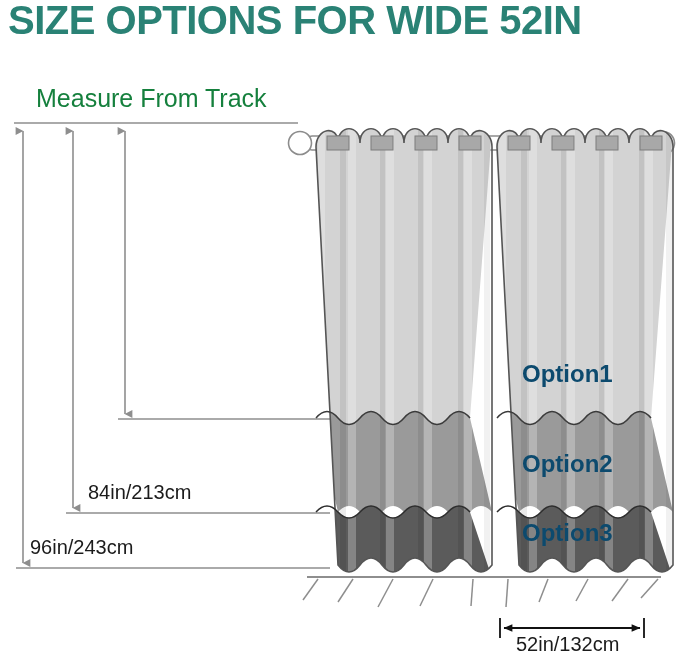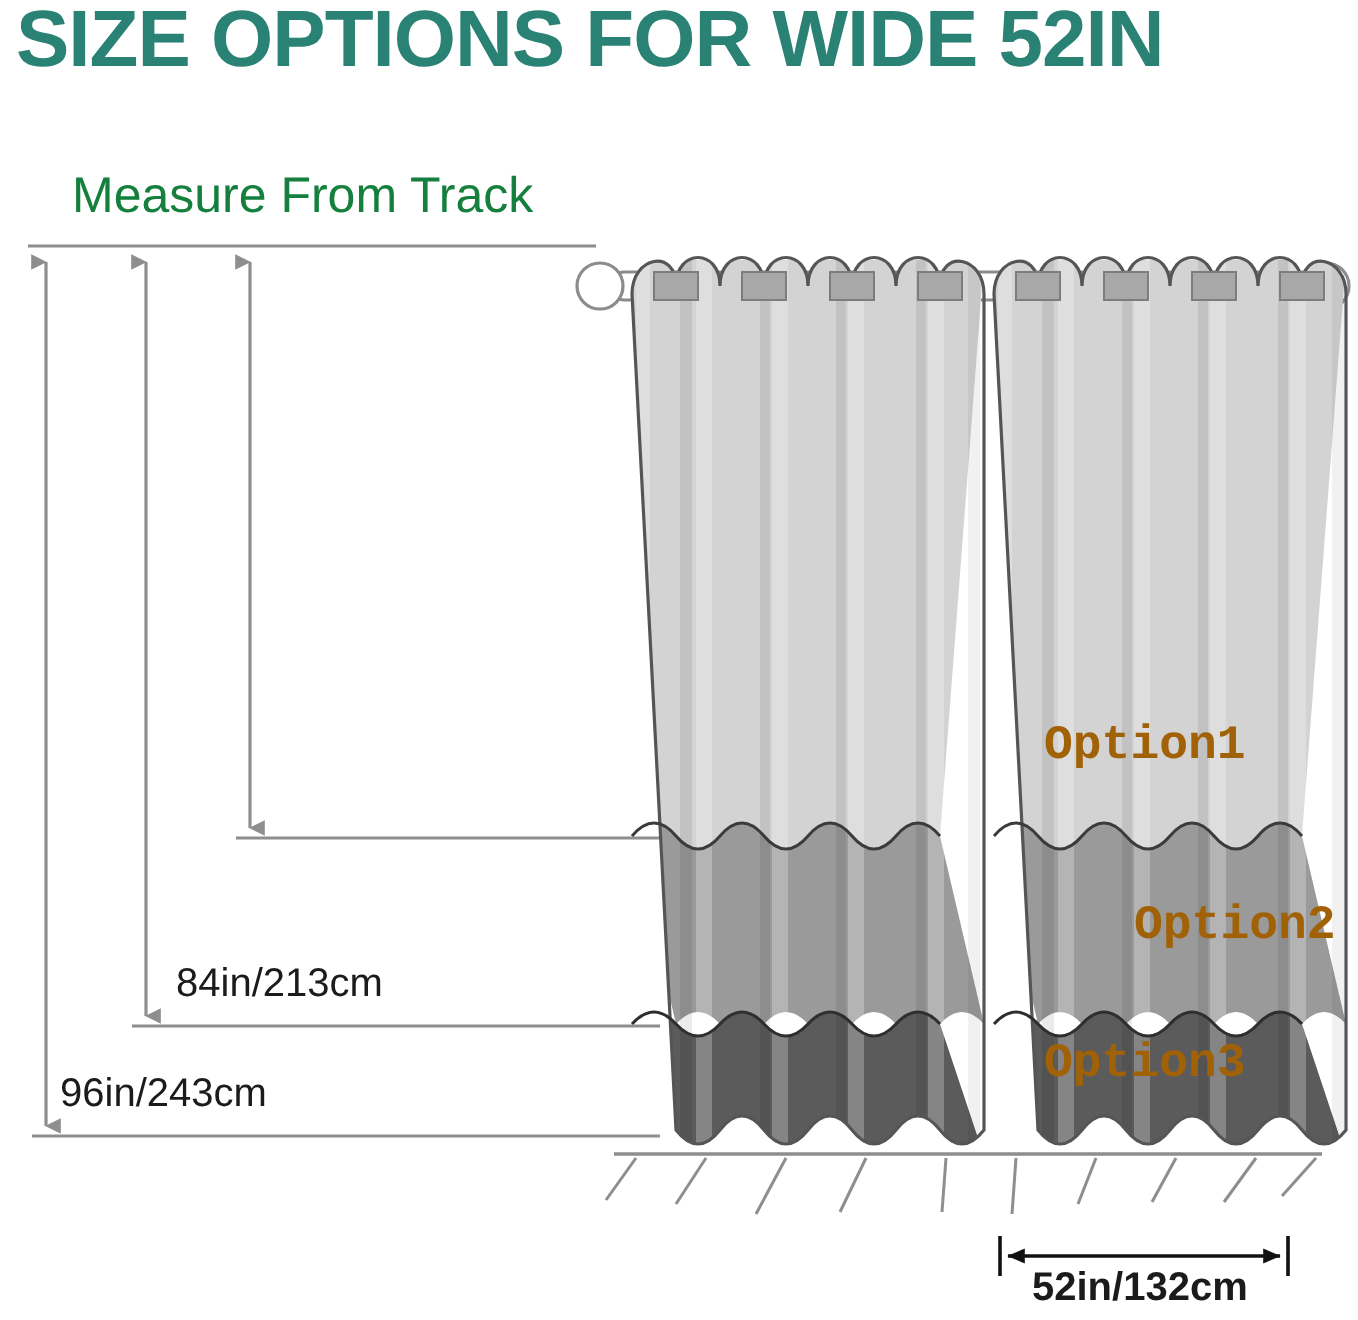--- a/index.html
+++ b/index.html
@@ -3,22 +3,22 @@
 <meta charset="utf-8">
 <style>
   html,body{margin:0;padding:0;background:#ffffff;}
   body{width:679px;height:660px;overflow:hidden;font-family:"Liberation Sans",sans-serif;}
   #stage{position:relative;width:679px;height:468px;background:#fff;border-radius:18px;}
   svg#scene{position:absolute;inset:0;display:block;}
   .ttl{position:absolute;left:8px;top:-2px;font-family:"Liberation Sans",sans-serif;
        font-weight:700;font-size:40px;letter-spacing:-0.5px;color:#2a8275;white-space:nowrap;}
   .mft{position:absolute;left:36px;top:84px;font-size:25px;color:#15803d;white-space:nowrap;}
   .dimtxt{position:absolute;font-size:20px;color:#1b1b1b;white-space:nowrap;}
-  .optlbl{position:absolute;font-size:24px;font-weight:700;color:#a16207;white-space:nowrap;
-          letter-spacing:0px;font-family:Liberation Mono, monospace;}
+  .optlbl{position:absolute;font-size:24px;font-weight:700;color:#0c4a6e;white-space:nowrap;
+          letter-spacing:0px;}
   .widthtxt{position:absolute;font-size:20px;color:#1b1b1b;white-space:nowrap;}
 </style>
 </head>
 <body>
 
 <div id="stage">
 
   <div class="ttl">SIZE OPTIONS FOR WIDE 52IN</div>
   <div class="mft">Measure From Track</div>
 
@@ -231,18 +231,18 @@
       <line x1="500" y1="618" x2="500" y2="638" stroke="#111111" stroke-width="1.8"></line>
       <line x1="644" y1="618" x2="644" y2="638" stroke="#111111" stroke-width="1.8"></line>
       <line x1="504" y1="628" x2="640" y2="628" stroke="#111111" stroke-width="1.8" marker-start="url(#arrowHeadL)" marker-end="url(#arrowHeadR)"></line>
     </g>
   </svg>
 
   <div class="dimtxt" style="left:88px; top:481px;">84in/213cm</div>
   <div class="dimtxt" style="left:30px; top:536px;">96in/243cm</div>
 
   <div class="optlbl" style="left:522px; top:360px;">Option1</div>
-  <div class="optlbl" style="left:522px; top:450px;margin-left:45px;">Option2</div>
+  <div class="optlbl" style="left:522px; top:450px;">Option2</div>
   <div class="optlbl" style="left:522px; top:519px;">Option3</div>
 
-  <div class="widthtxt" style="left:516px; top:633px;font-weight:bold;">52in/132cm</div>
+  <div class="widthtxt" style="left:516px; top:633px;">52in/132cm</div>
 
 </div>
 
 </body></html>

